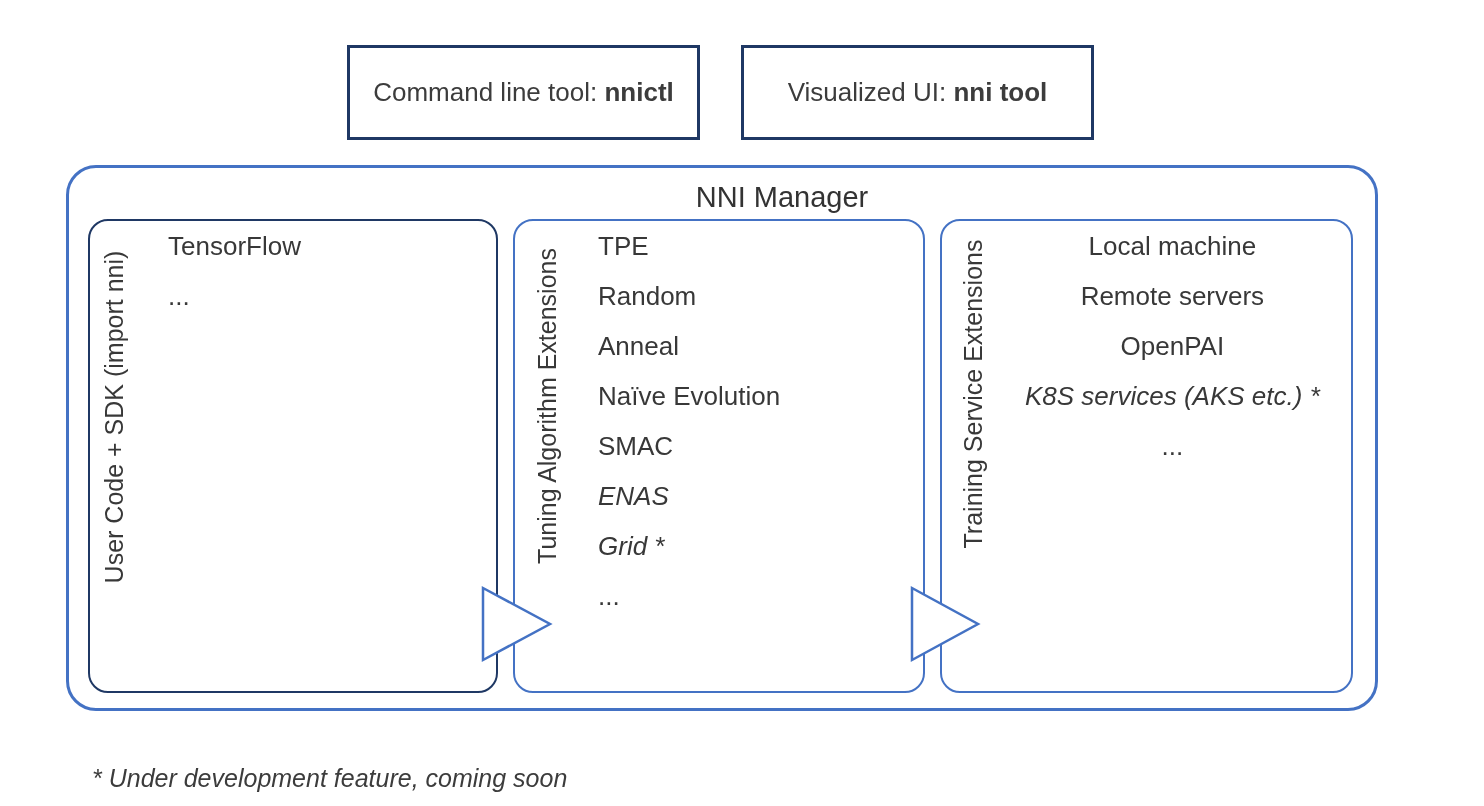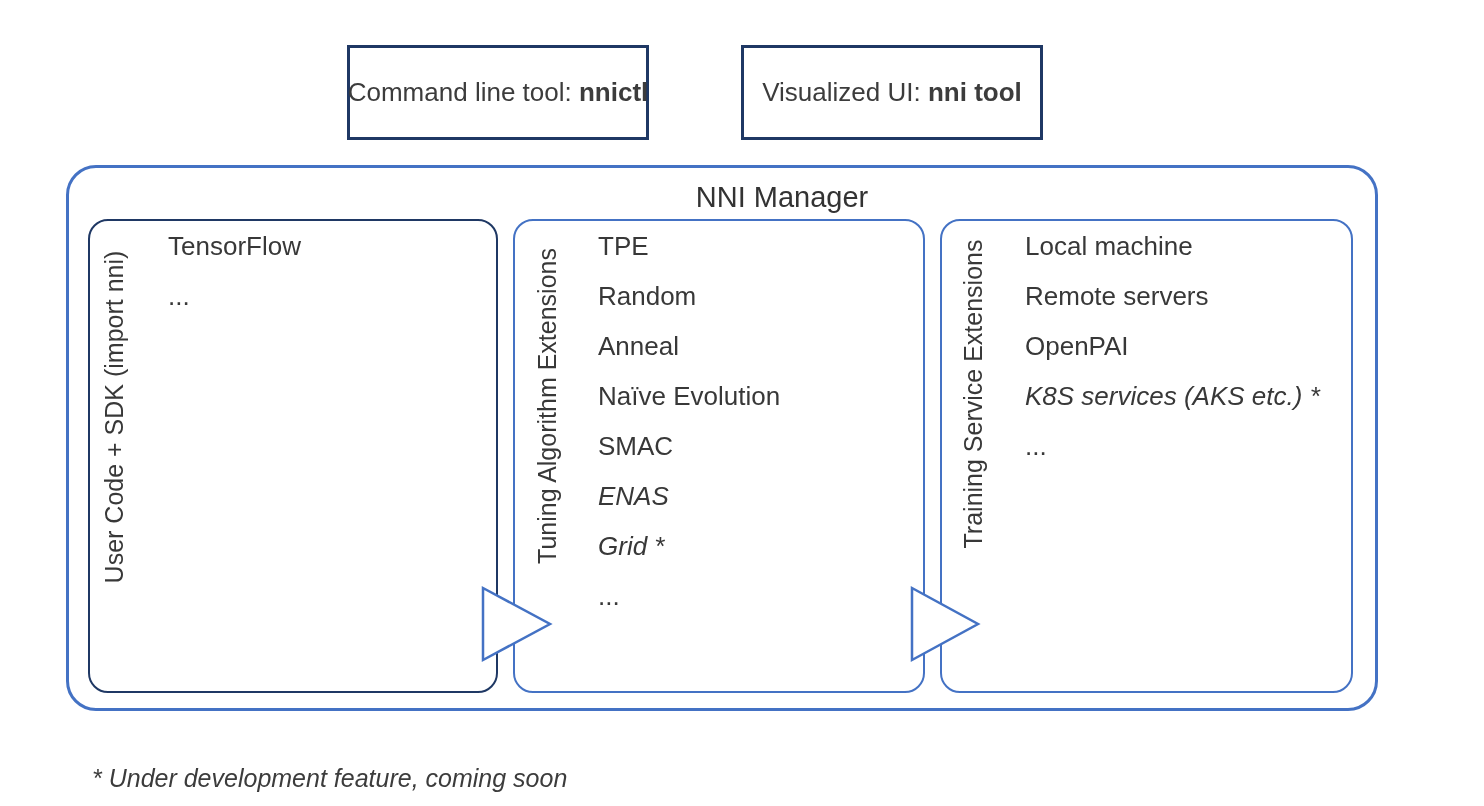--- a/index.html
+++ b/index.html
@@ -12,21 +12,21 @@
     height: 806px;
     position: relative;
     overflow: hidden;
     font-family: "Liberation Sans", sans-serif;
     color: #3c3c3c;
   }
   
   .top-box {
     position: absolute;
     top: 45px;
-    width: 302px;
+    width: 353px;
     height: 95px;
     border: 3px solid #1F3864;
     box-sizing: border-box;
     display: flex;
     align-items: center;
     justify-content: center;
     font-size: 26px;
     white-space: pre;
     background: #ffffff;
   }
@@ -89,21 +89,21 @@
 
   
   .items {
     position: absolute;
     top: 0;
     font-size: 26px;
     color: #383838;
   }
   #user-code-box .items { left: 78px; }
   #tuning-box    .items { left: 83px; }
-  #training-box  .items { left: 83px; }
+  #training-box  .items { left: 83px; text-align: center; }
   .item {
     height: 50px;
     line-height: 50px;
     white-space: nowrap;
   }
   .item.small  { font-size: 22px; }
   .item.italic { font-style: italic; }
 
   
   .arrows {

